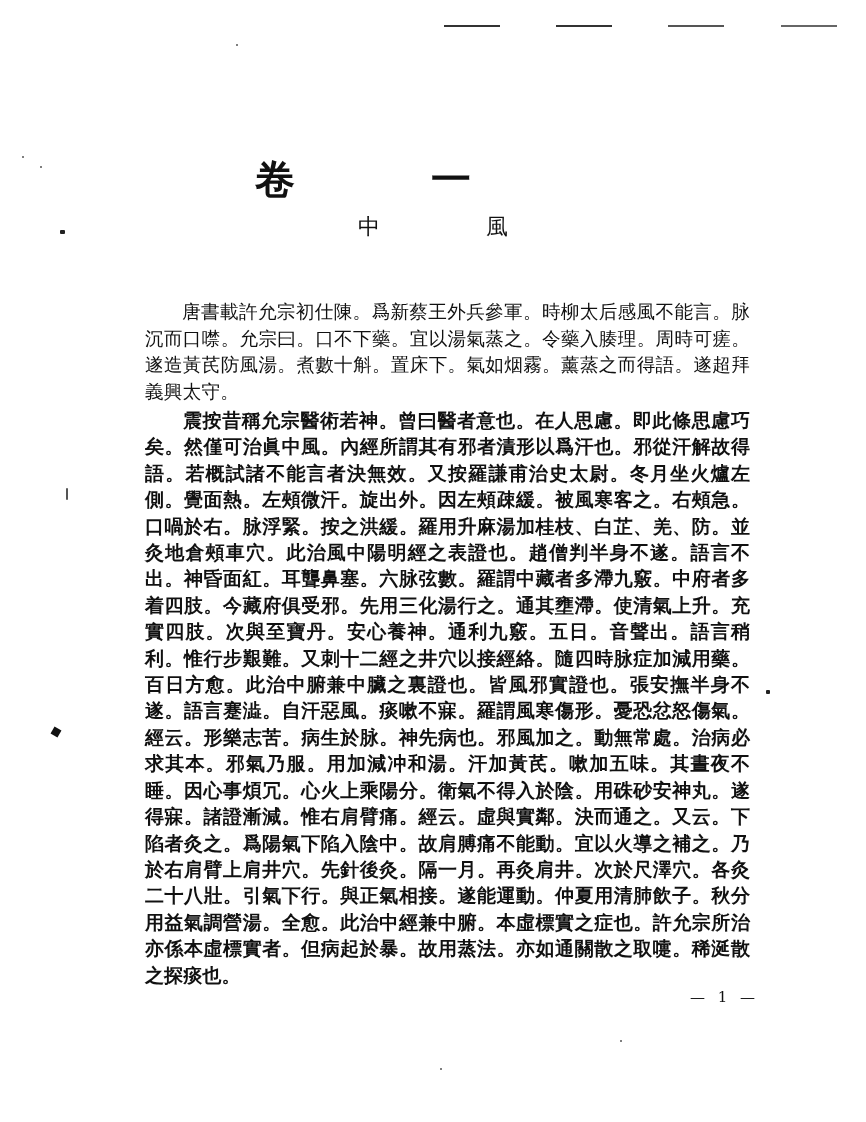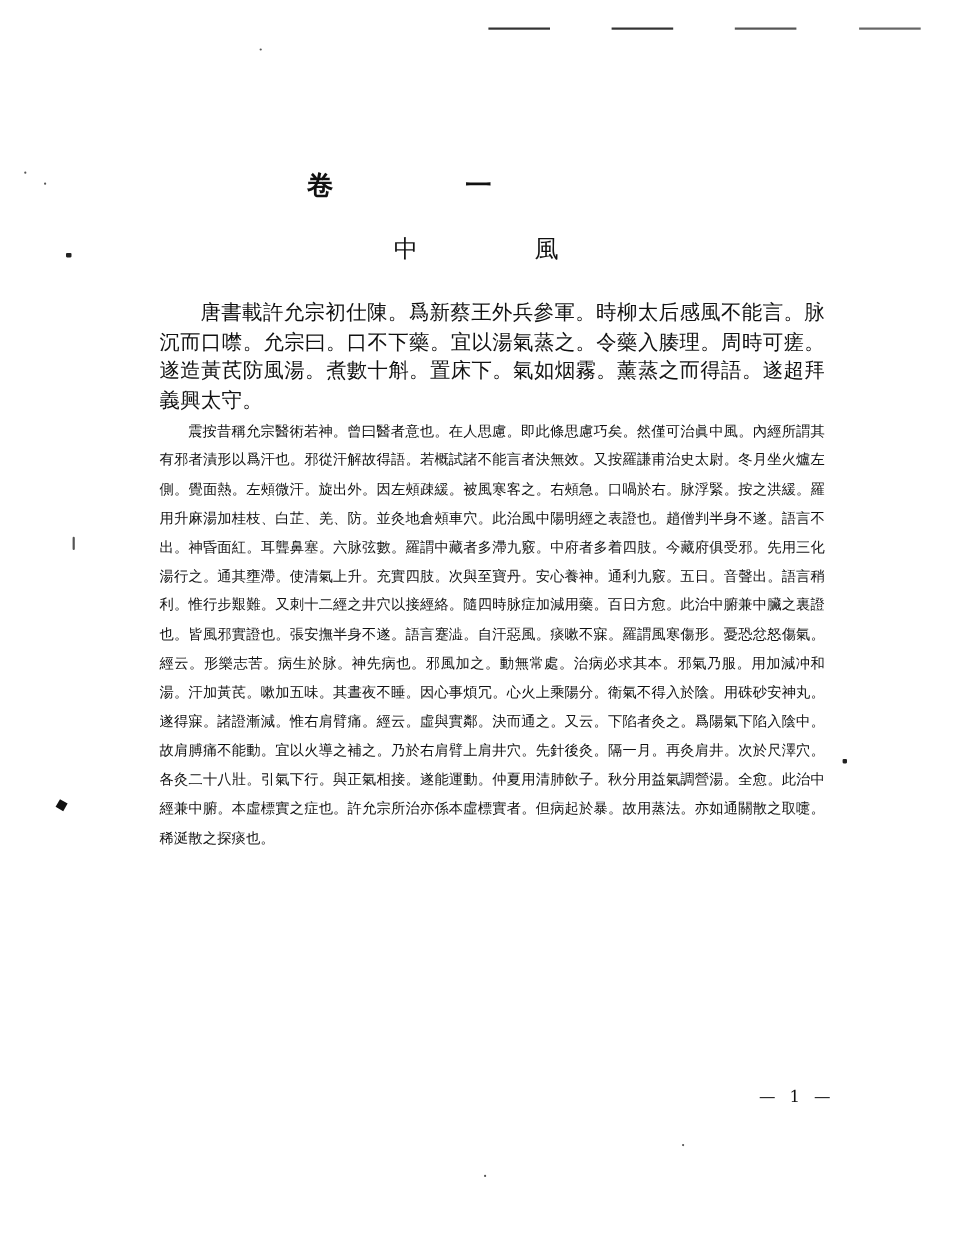--- a/index.html
+++ b/index.html
@@ -21,21 +21,21 @@
     height: 2px;
     width: 56px;
     background: #333333;
   }
   .chapter-title {
     position: absolute;
     top: 152px;
     left: 0;
     width: 774px;
     text-align: center;
-    font-size: 24px;
+    font-size: 40px;
     font-weight: bold;
     letter-spacing: 48px;
     box-sizing: border-box;
   }
   .section-title {
     position: absolute;
     top: 212px;
     left: 0;
     width: 866px;
     text-align: center;
@@ -54,26 +54,28 @@
     margin: 0;
     text-align: justify;
     word-break: break-all;
   }
   .para-large {
     font-size: 18.6px;
     line-height: 26.5px;
     letter-spacing: 0.2px;
   }
   .para-small {
-    font-size: 13px;
+    font-size: 19px;
     line-height: 26.4px;
     letter-spacing: 0.1px;
+    font-weight: bold;
   }
   .indent {
     text-indent: 2em;
+    margin-top: 27px;
   }
   .page-number {
     position: absolute;
     top: 988px;
     left: 690px;
     font-size: 15px;
     letter-spacing: 4px;
   }
   .speck {
     position: absolute;

